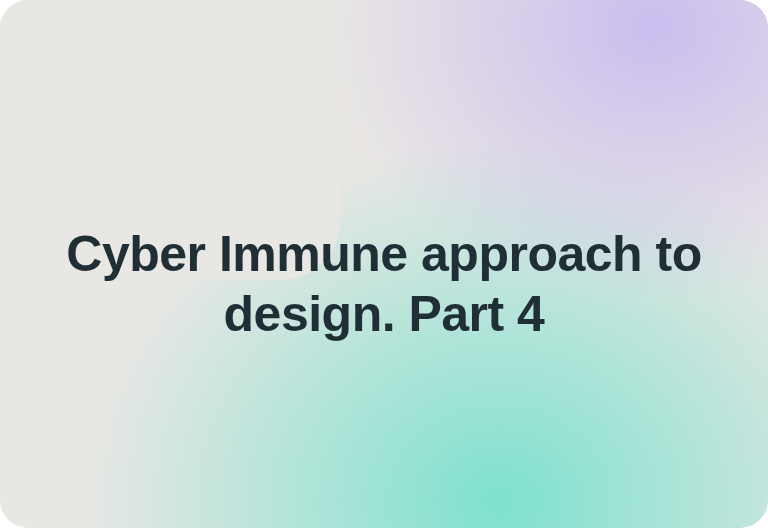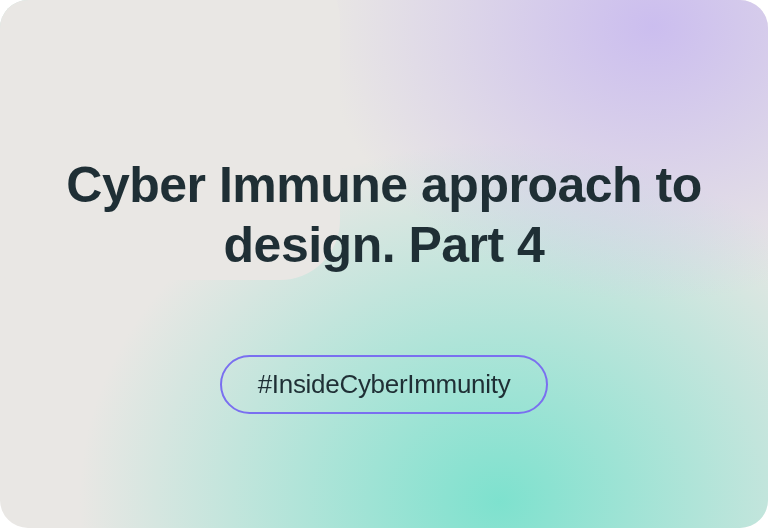--- a/index.html
+++ b/index.html
@@ -73,15 +73,14 @@
     }
   </style>
 </head>
 <body>
 
 <div class="card">
   <div class="gradient-blob"></div>
   <div class="notch-shape"></div>
   <div class="content">
     <h1 class="title">Cyber Immune approach to design. Part 4</h1>
-    <div class="hashtag-pill">#InsideCyberImmunity</div>
   </div>
 </div>
 
 </body></html>

